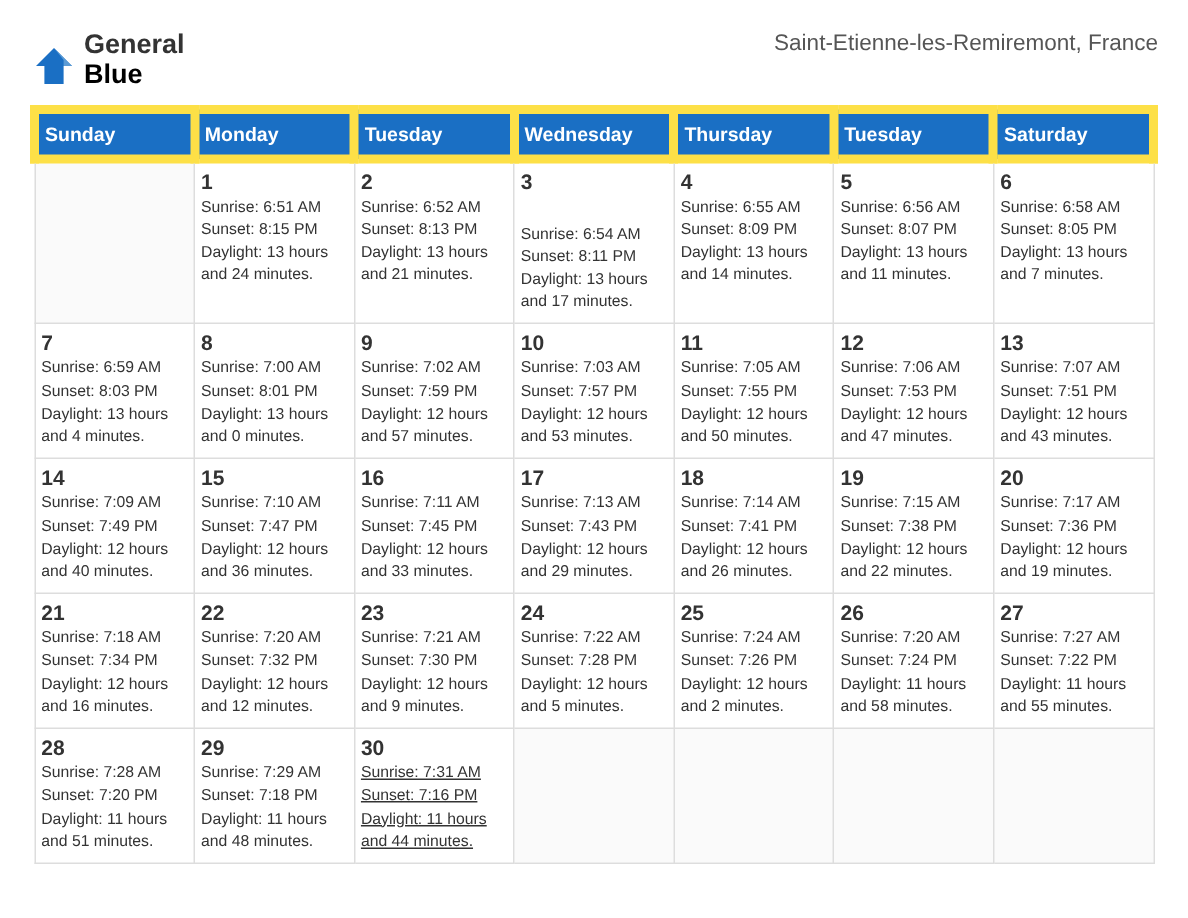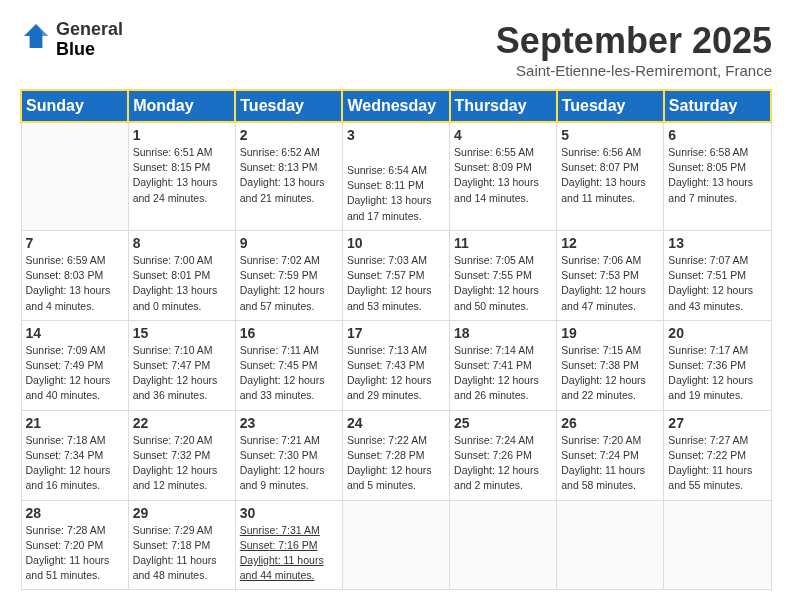--- a/index.html
+++ b/index.html
@@ -11,21 +11,21 @@
       padding: 20px;
     }
     .header-area {
       display: flex;
       justify-content: space-between;
       align-items: flex-start;
       margin-bottom: 10px;
     }
     .logo {
       display: flex;
-      align-items: flex-start;
+      align-items: flex-end;
       gap: 4px;
     }
     .logo-text {
       font-size: 18px;
       font-weight: bold;
       color: #333;
       line-height: 1.1;
     }
     .logo-blue { color: #000000; }
     .logo-icon {
@@ -49,23 +49,23 @@
       border-collapse: collapse;
       font-size: 11px;
     }
     thead tr {
       background-color: #1a6fc4;
       color: #fff;
     }
     thead th {
       padding: 6px 4px;
       text-align: left;
-      font-size: 16px;
+      font-size: 13px;
       font-weight: bold;
-      border: 2px solid #fde047;
+      border: 6px solid #fde047;
     }
     tbody tr {
       border-bottom: 1px solid #ccc;
     }
     tbody td {
       vertical-align: top;
       padding: 4px 4px 6px 4px;
       border: 1px solid #ddd;
       min-width: 100px;
       min-height: 80px;
@@ -98,21 +98,20 @@
       <polygon points="20,5 35,20 28,20 28,15 20,5" fill="#5b9bd5"></polygon>
     </svg>
     <div>
       <div class="logo-text">
         <span style="color:#333;">General</span><br>
         <span class="logo-blue">Blue</span>
       </div>
     </div>
   </div>
   <div class="title-area">
-    <div class="month-title">September 2025</div>
     <div class="location-title">Saint-Etienne-les-Remiremont, France</div>
   </div>
 </div>
 
 <table>
   <thead>
     <tr>
     <th>Sunday</th>
         <th>Monday</th>
         <th>Tuesday</th>

